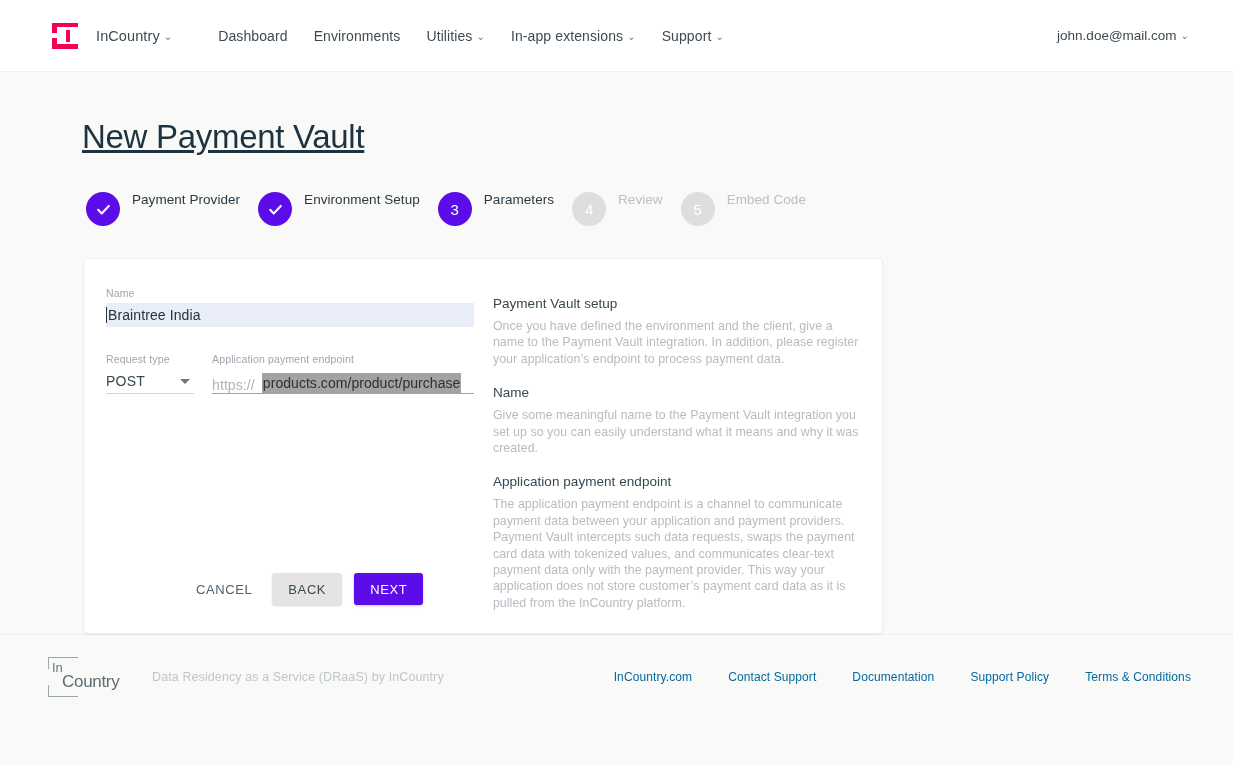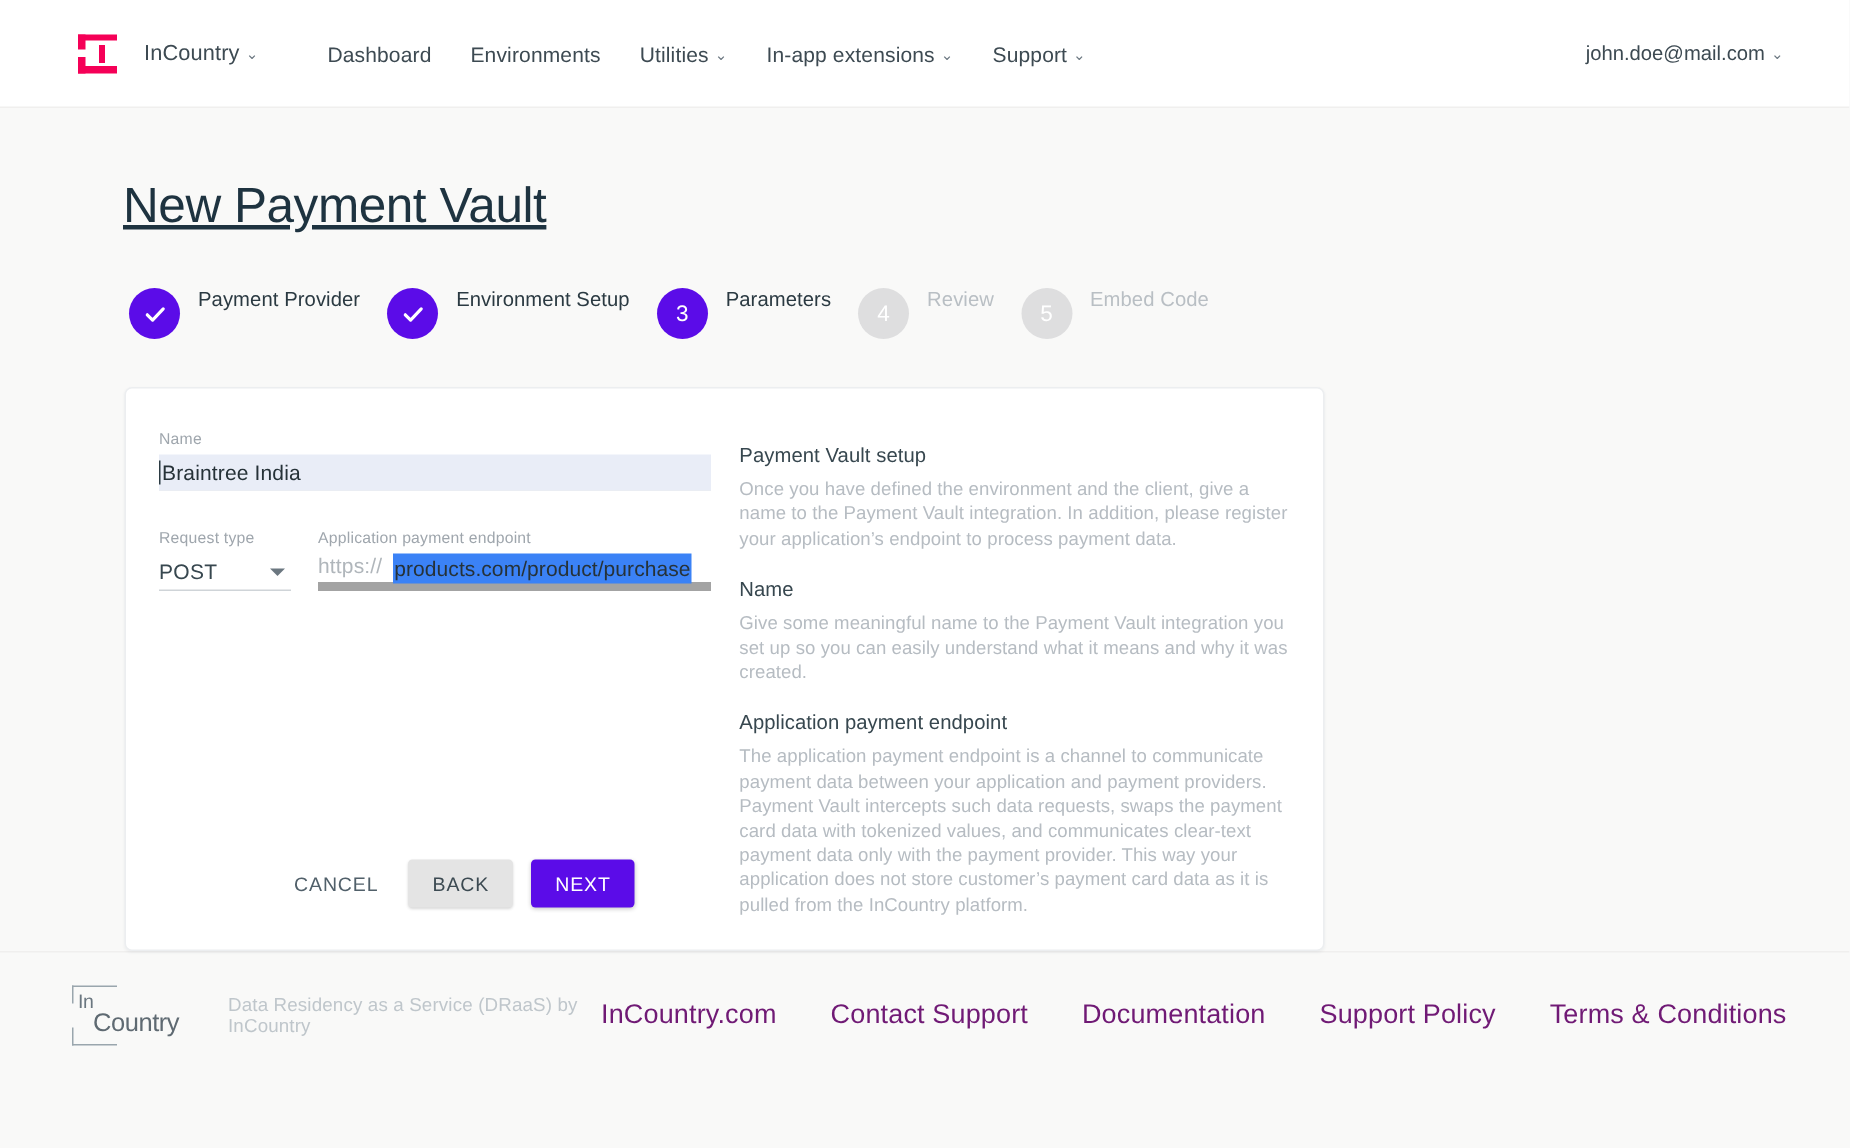--- a/index.html
+++ b/index.html
@@ -241,35 +241,35 @@
   .select-arrow {
     width: 0; height: 0;
     border-left: 5px solid transparent;
     border-right: 5px solid transparent;
     border-top: 5px solid #6b7780;
   }
 
   .field-endpoint { width: 262px; }
 
   .endpoint-line {
-    border-bottom: 6px solid #a3a3a3;
+    border-bottom: 1px solid #a3a3a3;
     height: 25px;
     display: flex;
-    align-items: flex-start;
+    align-items: flex-end;
   }
   .endpoint-prefix {
     font-size: 14px;
     color: #b0b6bb;
     letter-spacing: .1px;
     padding-right: 7px;
   }
   .endpoint-value {
     font-size: 14px;
     color: #263238;
-    background: #3b82f6;
+    background: #a3a3a3;
     letter-spacing: .05px;
     white-space: nowrap;
     padding: 2px 1px;
   }
 
   
   .actions {
     position: absolute;
     left: 104px;
     bottom: 28px;
@@ -373,22 +373,22 @@
     letter-spacing: .1px;
   }
 
   .flinks {
     margin-left: auto;
     display: flex;
     align-items: center;
     gap: 36px;
   }
   .flink {
-    font-size: 18px;
-    color: #701a75;
+    font-size: 12px;
+    color: #0369a1;
     letter-spacing: .1px;
     cursor: pointer;
     white-space: nowrap;
   }
 </style>
 </head>
 <body>
 
 <div class="page">
 

